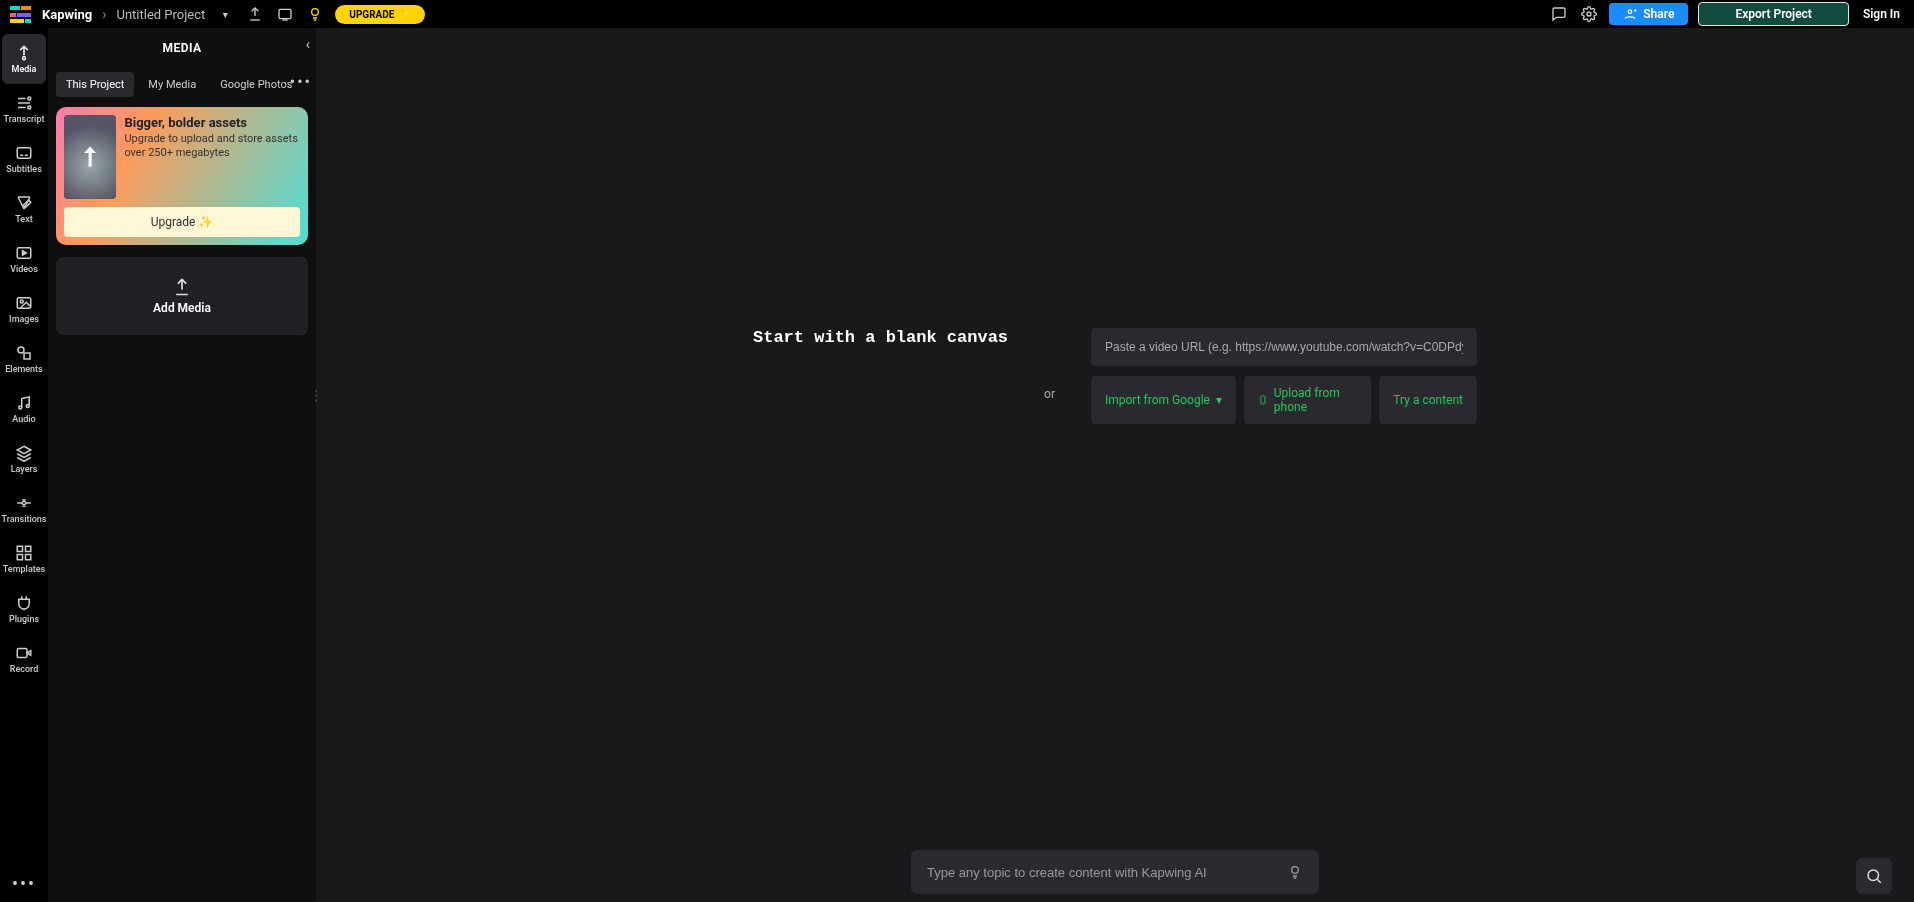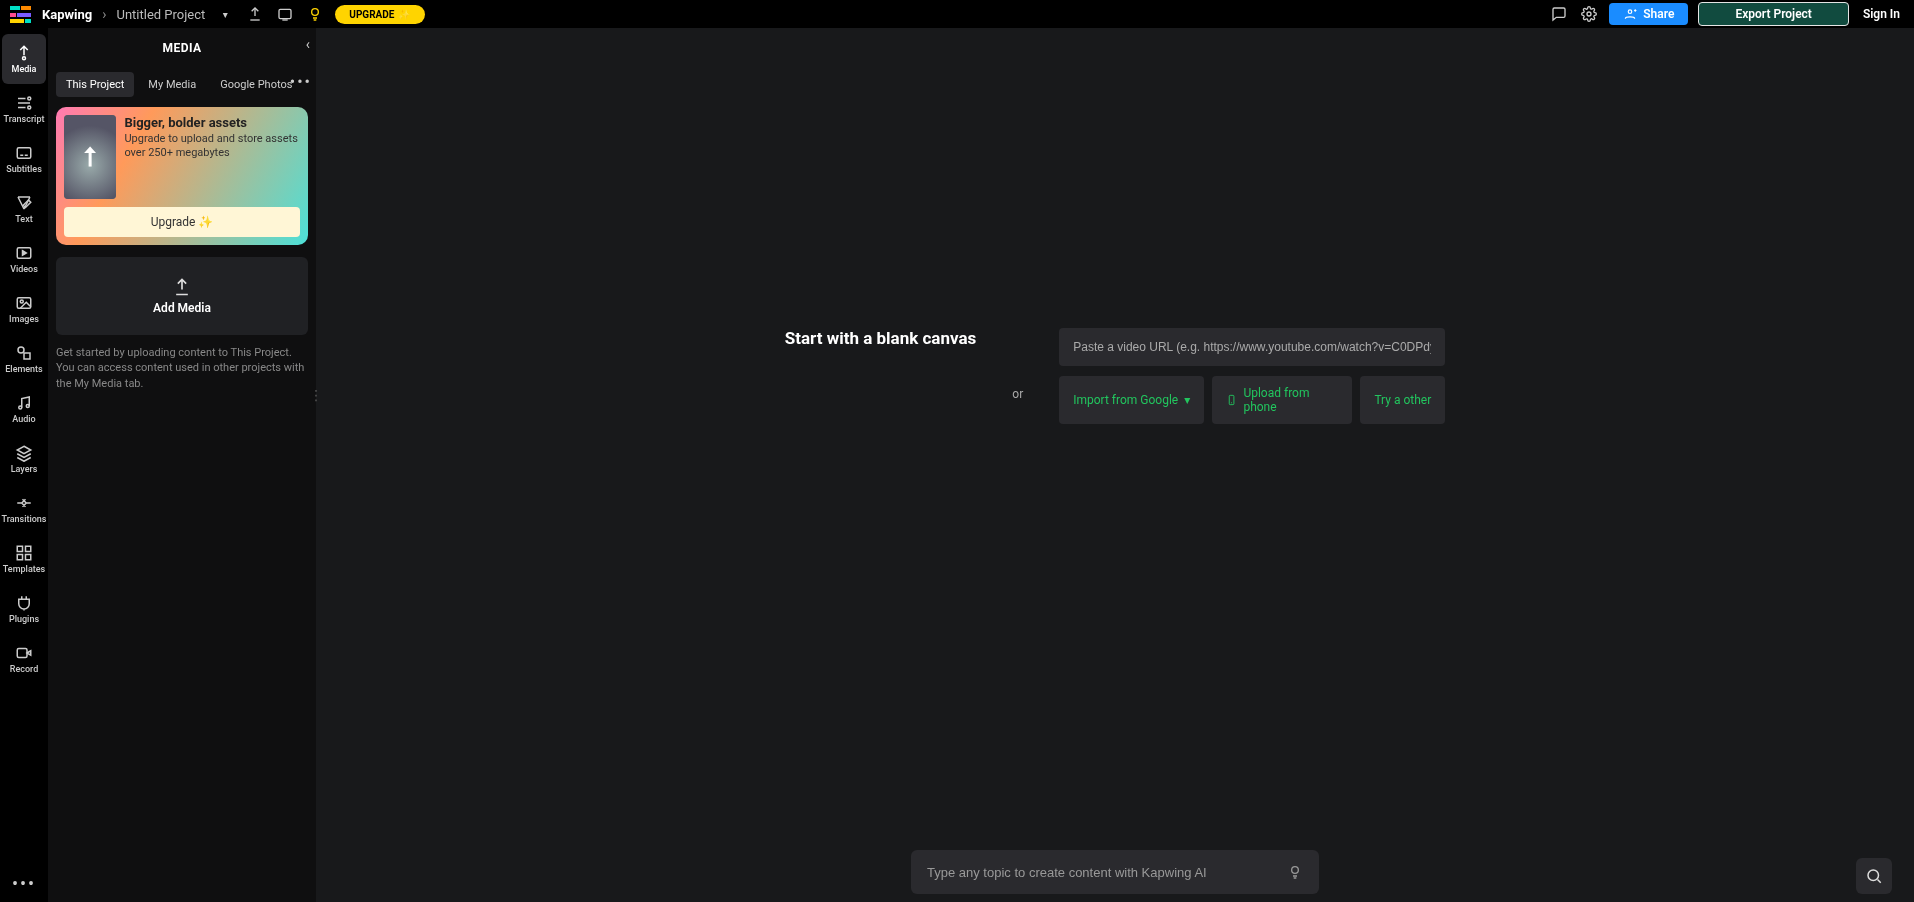--- a/index.html
+++ b/index.html
@@ -51,21 +51,21 @@
 .addmedia { margin-top: 12px; background: #202124; border-radius: 6px; height: 78px; display: flex; flex-direction: column; align-items: center; justify-content: center; gap: 4px; cursor: pointer; }
 .addmedia .ic { font-size: 18px; color: #ddd; }
 .addmedia .lbl { font-size: 12px; font-weight: 600; }
 .help-text { margin-top: 10px; font-size: 11px; color: #888; line-height: 1.4; }
 
 
 .main { position: absolute; left: 316px; right: 0; top: 28px; bottom: 0; background: #18191b; }
 .drag-handle { position: absolute; left: -4px; top: 355px; width: 8px; height: 24px; display:flex; align-items:center; justify-content:center; color:#555; font-size:14px; cursor:col-resize; }
 
 .center-wrap { position: absolute; left: 0; right: 0; top: 300px; display: flex; justify-content: center; gap: 36px; align-items: flex-start; }
-.blank-col { display: flex; flex-direction: column; align-items: flex-start; gap: 24px; }
+.blank-col { display: flex; flex-direction: column; align-items: flex-start; gap: 24px; font-family: Liberation Mono, monospace; }
 .blank-title { font-size: 17px; font-weight: 700; }
 .ratios { display: flex; gap: 10px; }
 .ratio { background: #2a2a2e; color: #ddd; font-size: 12px; font-weight: 600; padding: 10px 14px; border-radius: 4px; cursor: pointer; }
 .or { color: #aaa; font-size: 12px; align-self: center; margin-top: 36px; }
 
 .upload-col { width: 386px; display: flex; flex-direction: column; gap: 10px; }
 .upload-box { border: 1px solid #3a3b3e; background: #2a2a2e; border-radius: 6px; padding: 20px 10px; text-align: center; cursor: pointer; }
 .upload-box h3 { font-size: 16px; font-weight: 700; display: inline-flex; align-items: center; gap: 8px; }
 .upload-box p { font-size: 12px; color: #ccc; margin-top: 4px; }
 .url-input { background: #2a2a2e; border: none; color: #ddd; font-size: 12px; padding: 12px 14px; border-radius: 4px; width: 100%; }
@@ -305,21 +305,20 @@
 
   <div class="addmedia">
     <span class="ic">
         <svg width="20" height="20" viewBox="0 0 24 24" fill="none" stroke="currentColor" stroke-width="2">
           <path d="M12 3v12M7 8l5-5 5 5M5 21h14"></path>
         </svg>
       </span>
     <span class="lbl">Add Media</span>
   </div>
 
-  <p class="help-text">Get started by uploading content to This Project. You can access content used in other projects with the My Media tab.</p>
 </div>
 
 <div class="main">
   <div class="drag-handle">⋮</div>
 
   <div class="center-wrap">
     <div class="blank-col">
       <div class="blank-title">Start with a blank canvas</div>
     </div>
 
@@ -333,21 +332,21 @@
           <span>▾</span>
         </div>
         <div class="sbtn wide">
           <svg width="12" height="12" viewBox="0 0 24 24" fill="none" stroke="currentColor" stroke-width="2">
               <rect x="7" y="2" width="10" height="20" rx="2"></rect>
               <path d="M11 18h2"></path>
             </svg>
           <span>Upload from phone</span>
         </div>
         <div class="sbtn">
-          <span>Try a other</span>
+          <span>Try a content</span>
         </div>
       </div>
     </div>
   </div>
 
   <div class="ai-bar">
     <input placeholder="Type any topic to create content with Kapwing AI" style="">
     <span class="ai-sparkle">
         <svg width="16" height="16" viewBox="0 0 24 24" fill="none" stroke="currentColor" stroke-width="2">
           <circle cx="12" cy="9" r="5"></circle>

